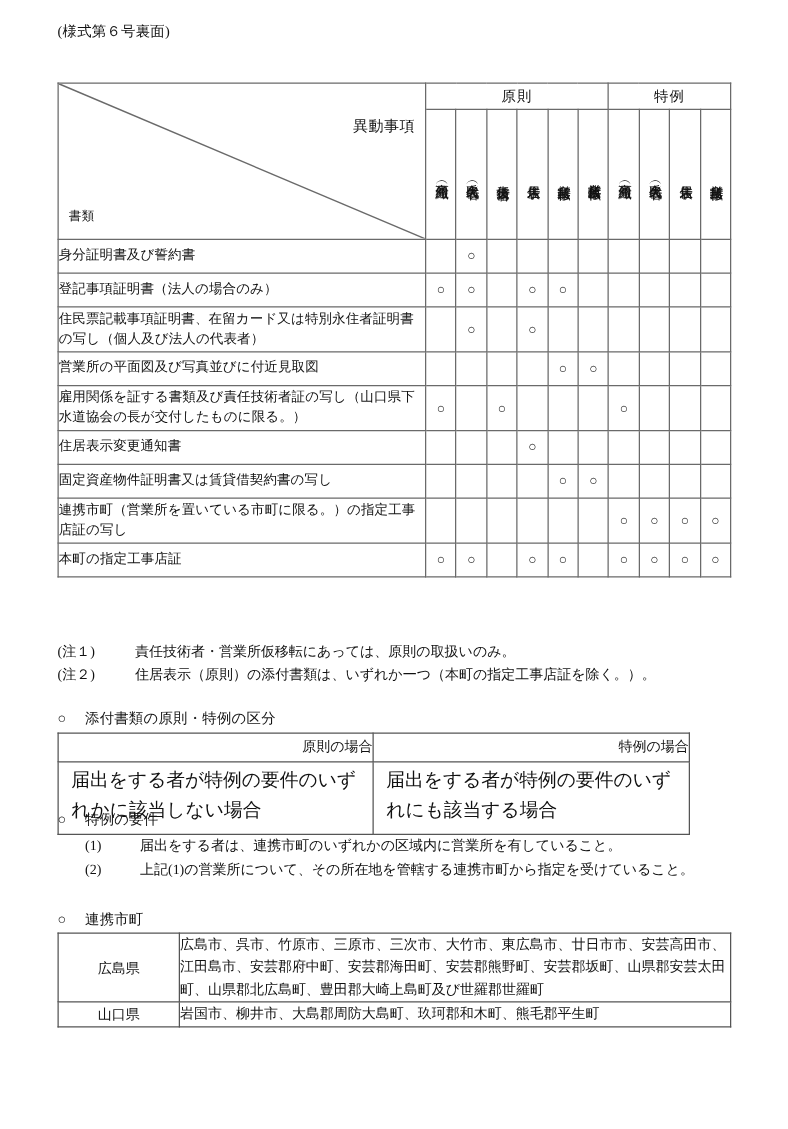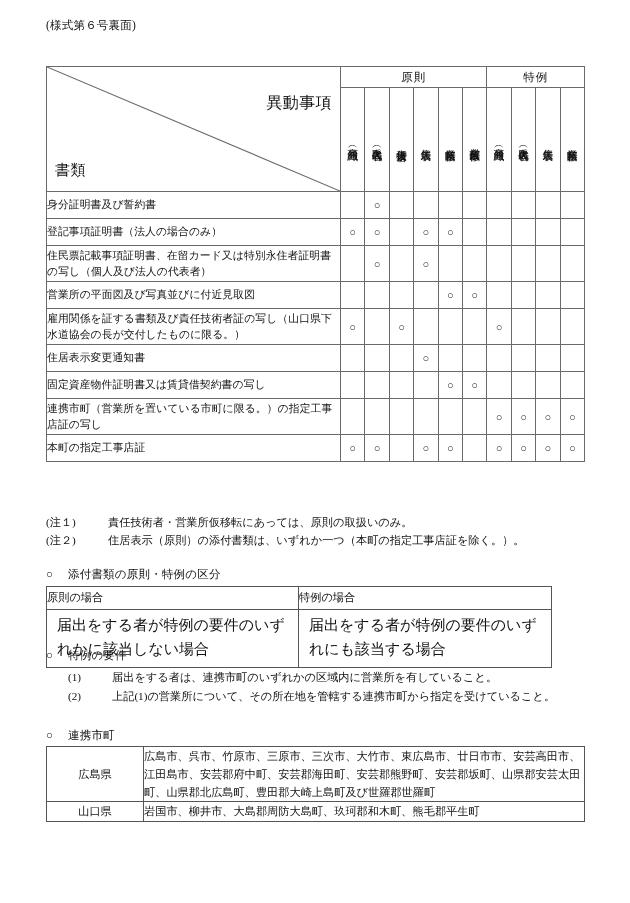--- a/index.html
+++ b/index.html
@@ -110,28 +110,28 @@
   }
   .corner .diag {
     position: absolute;
     left: 0; top: 0;
     width: 100%; height: 100%;
   }
   .corner .lbl-top {
     position: absolute;
     right: 8px;
     top: 26px;
-    font-size: 16px;
+    font-size: 12px;
     letter-spacing: 0.4px;
   }
   .corner .lbl-bot {
     position: absolute;
     left: 8px;
     bottom: 11px;
-    font-size: 15px;
+    font-size: 10px;
     letter-spacing: 0.4px;
   }
 
   
   .notes {
     position: absolute;
     left: 46px;
     top: 513px;
     font-size: 11.2px;
     line-height: 1.62;
@@ -147,21 +147,21 @@
     left: 46px;
     top: 586px;
     width: 505px;
     font-size: 11px;
   }
   #kubun-table td {
     border: 1px solid #555;
     vertical-align: top;
   }
   #kubun-table .kb-head {
-    text-align: left;
+    text-align: right;
     padding: 3px 0 4px;
     font-size: 11.2px;
   }
   #kubun-table .kb-body {
     padding: 4px 6px 6px 10px;
     line-height: 1.58;
     font-size: 15px;
   }
 
   

